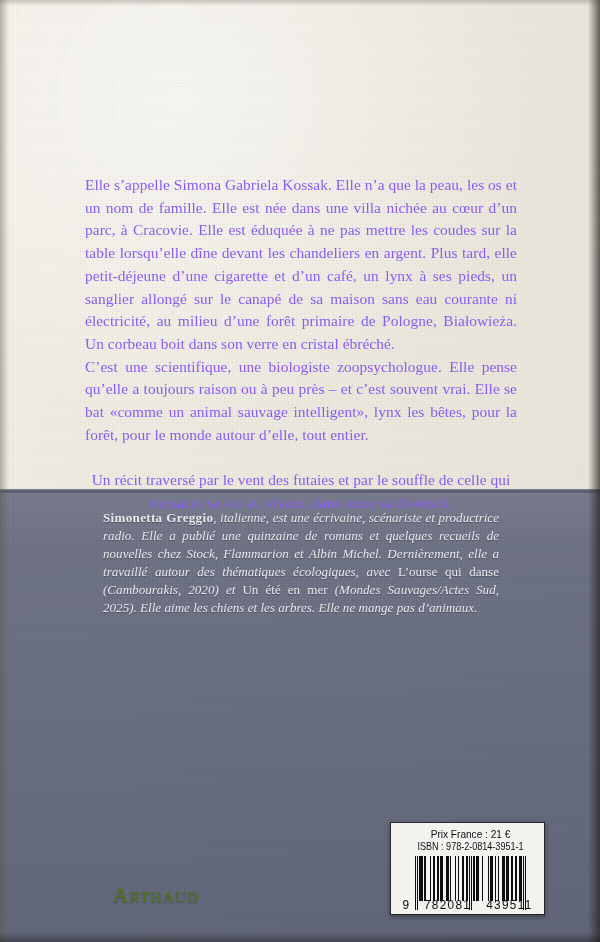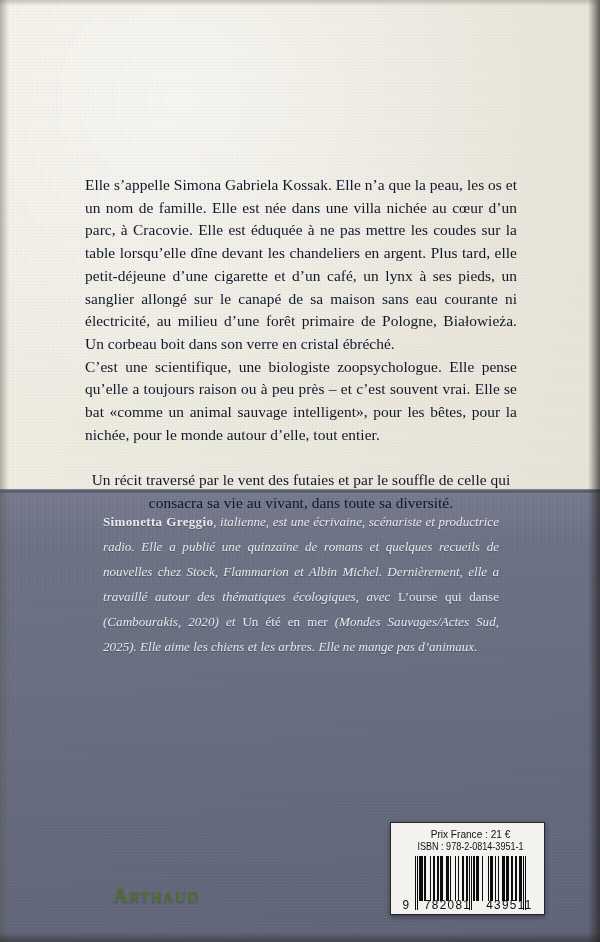--- a/index.html
+++ b/index.html
@@ -89,37 +89,37 @@
   }
 
   
   #blurb {
     position: absolute;
     left: 85px;
     top: 174px;
     width: 432px;
     font-size: 15.4px;
     line-height: 22.7px;
-    color: #0f172a;
+    color: #8b5cf6;
     text-align: justify;
     text-justify: inter-word;
     letter-spacing: 0.05px;
   }
   #blurb p { margin: 0; }
   #blurb p.gap { margin-top: 22.7px; }
   #blurb p:last-child { text-align: center; }
 
   
   #bio {
     position: absolute;
     left: 103px;
     top: 509px;
     width: 396px;
     font-size: 13.1px;
-    line-height: 25px;
+    line-height: 18px;
     color: #e9e9ee;
     font-style: italic;
     text-align: justify;
     text-justify: inter-word;
     text-shadow: 0 1px 1px rgba(0,0,0,0.30);
   }
   #bio .author-name {
     font-style: normal;
     font-weight: bold;
     letter-spacing: 0.3px;
@@ -238,21 +238,21 @@
 <body>
 
 <div id="cover">
 
   <div id="cream-area"></div>
   <div id="panel-area"></div>
   <div id="panel-topline"></div>
 
   <div id="blurb">
     <p>Elle s’appelle Simona Gabriela Kossak. Elle n’a que la peau, les os et un nom de famille. Elle est née dans une villa nichée au cœur d’un parc, à Cracovie. Elle est éduquée à ne pas mettre les coudes sur la table lorsqu’elle dîne devant les chandeliers en argent. Plus tard, elle petit-déjeune d’une cigarette et d’un café, un lynx à ses pieds, un sanglier allongé sur le canapé de sa maison sans eau courante ni électricité, au milieu d’une forêt primaire de Pologne, Białowieża. Un corbeau boit dans son verre en cristal ébréché.</p>
-    <p>C’est une scientifique, une biologiste zoopsychologue. Elle pense qu’elle a toujours raison ou à peu près – et c’est souvent vrai. Elle se bat «comme un animal sauvage intelligent», pour les bêtes, pour la nichée, pour le monde autour d’elle, tout entier.</p>
+    <p>C’est une scientifique, une biologiste zoopsychologue. Elle pense qu’elle a toujours raison ou à peu près – et c’est souvent vrai. Elle se bat «comme un animal sauvage intelligent», lynx les bêtes, pour la forêt, pour le monde autour d’elle, tout entier.</p>
     <p class="gap">Un récit traversé par le vent des futaies et par le souffle de celle qui consacra sa vie au vivant, dans toute sa diversité.</p>
   </div>
 
   <div id="bio"><span class="author-name">Simonetta Greggio</span><span>, italienne, est une écrivaine, scénariste et productrice radio. Elle a publié une quinzaine de romans et quelques recueils de nouvelles chez Stock, Flammarion et Albin Michel. Dernièrement, elle a travaillé autour des thématiques écologiques, avec </span><span class="roman">L’ourse qui danse</span><span> (Cambourakis, 2020) et </span><span class="roman">Un été en mer</span><span> (Mondes Sauvages/Actes Sud, 2025). Elle aime les chiens et les arbres. Elle ne mange pas d’animaux.</span></div>
 
   <div id="arthaud-logo">Arthaud</div>
 
 
   <div id="barcode-block">
     <div id="price-line">Prix France : 21 €</div>

